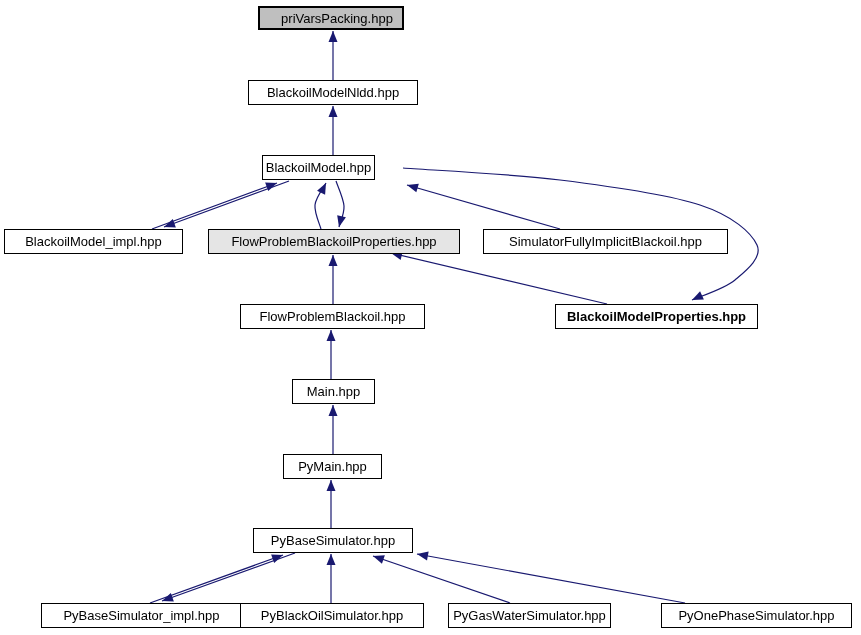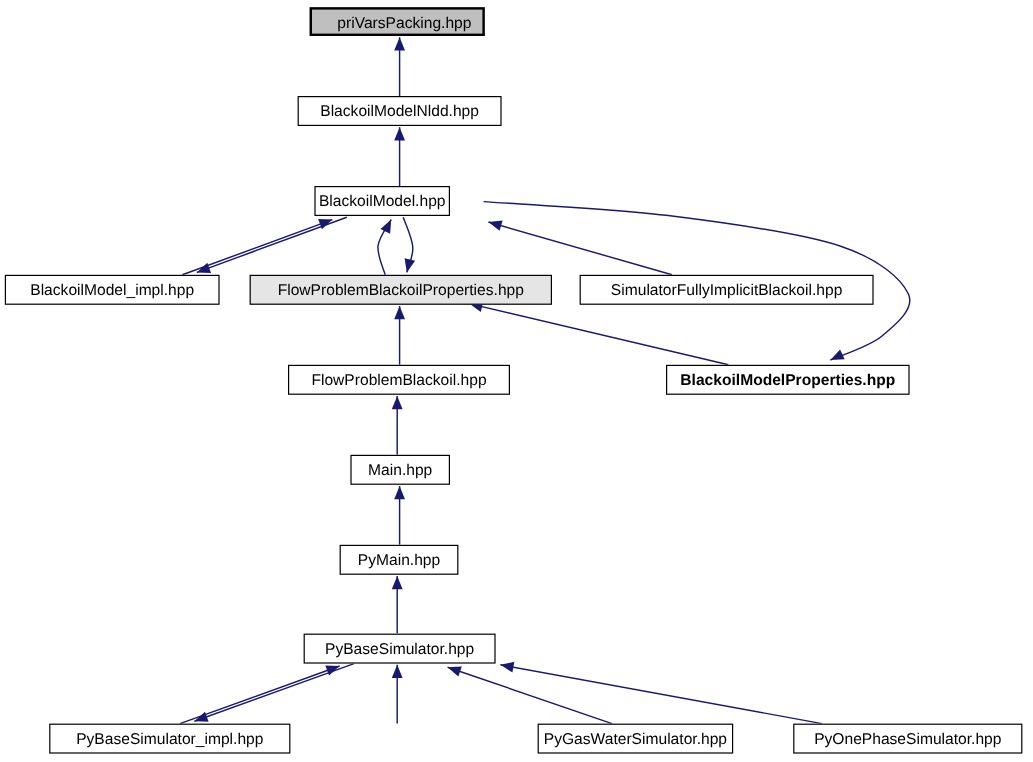--- a/index.html
+++ b/index.html
@@ -138,16 +138,17 @@
       <div class="node" style="left: 262px; top: 155px; width: 113px; height: 25px; background: rgb(255, 255, 255); border-color: rgb(0, 0, 0);">BlackoilModel.hpp</div>
       <div class="node" style="left: 4px; top: 229px; width: 179px; height: 25px; background: rgb(255, 255, 255); border-color: rgb(0, 0, 0);">BlackoilModel_impl.hpp</div>
       <div class="node" style="left: 208px; top: 229px; width: 252px; height: 25px; background: #e5e5e5; border-color: rgb(0, 0, 0);">FlowProblemBlackoilProperties.hpp</div>
       <div class="node" style="left: 483px; top: 229px; width: 245px; height: 25px; background: rgb(255, 255, 255); border-color: rgb(0, 0, 0);">SimulatorFullyImplicitBlackoil.hpp</div>
       <div class="node" style="left: 240px; top: 304px; width: 185px; height: 25px; background: rgb(255, 255, 255); border-color: rgb(0, 0, 0);">FlowProblemBlackoil.hpp</div>
       <div class="node" style="left: 555px; top: 304px; width: 203px; height: 25px; background: rgb(255, 255, 255); border-color: rgb(0, 0, 0); font-weight: bold;">BlackoilModelProperties.hpp</div>
       <div class="node" style="left: 292px; top: 379px; width: 83px; height: 25px; background: rgb(255, 255, 255); border-color: rgb(0, 0, 0);">Main.hpp</div>
       <div class="node" style="left: 283px; top: 454px; width: 99px; height: 25px; background: rgb(255, 255, 255); border-color: rgb(0, 0, 0);">PyMain.hpp</div>
       <div class="node" style="left: 253px; top: 528px; width: 160px; height: 25px; background: rgb(255, 255, 255); border-color: rgb(0, 0, 0);">PyBaseSimulator.hpp</div>
       <div class="node" style="left: 16px; top: 603px; width: 201px; height: 25px; background: rgb(255, 255, 255); border-color: rgb(0, 0, 0); margin-left: 25px;">PyBaseSimulator_impl.hpp</div>
+      <div class="node" style="left: 240px; top: 603px; width: 184px; height: 25px; background: rgb(255, 255, 255); border-color: rgb(0, 0, 0);">PyBlackOilSimulator.hpp</div>
       <div class="node" style="left: 448px; top: 603px; width: 163px; height: 25px; background: rgb(255, 255, 255); border-color: rgb(0, 0, 0);">PyGasWaterSimulator.hpp</div>
       <div class="node" style="left: 661px; top: 603px; width: 191px; height: 25px; background: rgb(255, 255, 255); border-color: rgb(0, 0, 0);">PyOnePhaseSimulator.hpp</div>
     </div>
 </div>
 
 </body></html>

